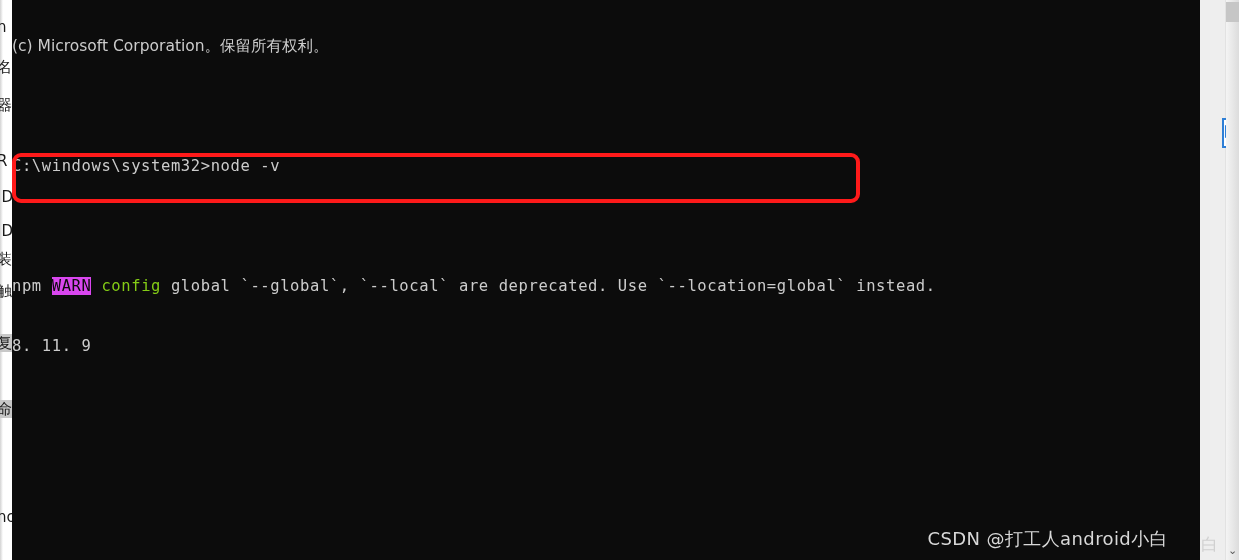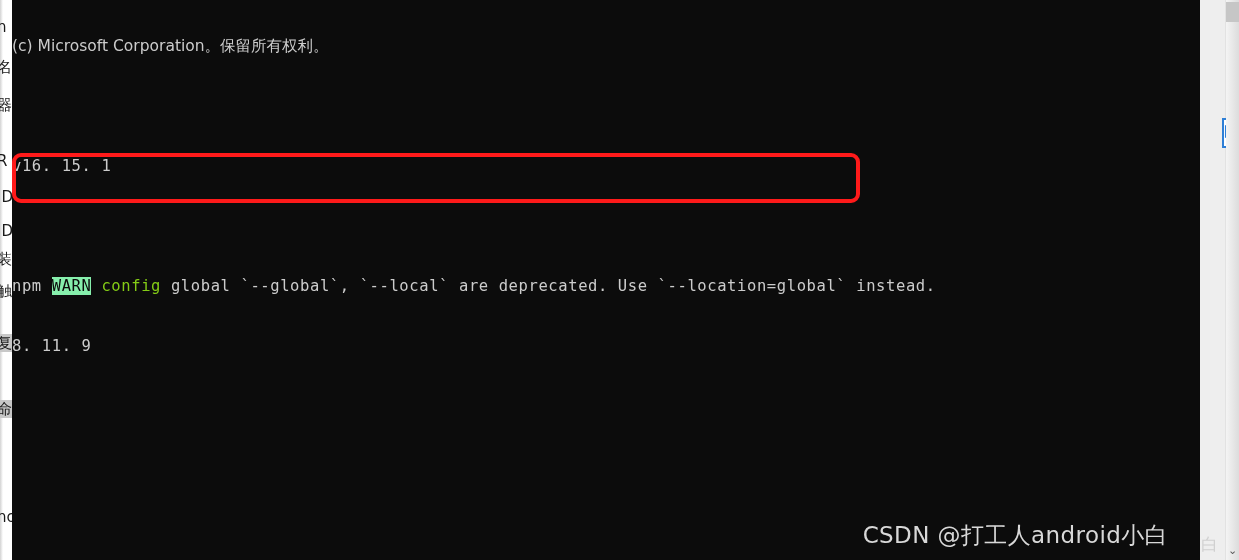--- a/index.html
+++ b/index.html
@@ -67,21 +67,21 @@
     letter-spacing: 0.6px;
     color: #cccccc;
     white-space: pre;
   }
   #console-text .line { height: 20px; }
   #console-text .cjk {
     font-family: "DejaVu Sans", sans-serif;
     letter-spacing: 0;
   }
   .tok-warn {
-    background: #86efac;
+    background: #d946ef;
     color: #0c0c0c;
   }
   .tok-magenta { color: #84cc16; }
 
   
   #red-box {
     position: absolute;
     left: 12px; top: 153px;
     width: 848px;
     height: 50px;
@@ -90,21 +90,21 @@
     box-sizing: border-box;
     pointer-events: none;
   }
 
   
   #watermark {
     position: absolute;
     right: 48px;
     bottom: 9px;
     font-family: "DejaVu Sans", sans-serif;
-    font-size: 23px;
+    font-size: 18px;
     color: #d8d8d8;
     white-space: nowrap;
     letter-spacing: 0.4px;
   }
 
   
   #bg-right {
     position: absolute;
     left: 1200px; top: 0;
     width: 39px; height: 560px;
@@ -180,21 +180,21 @@
     <div class="bg-row" style="top:282px">触</div>
     <div class="bg-row sel" style="top:334px">复</div>
     <div class="bg-row sel" style="top:400px">命</div>
     <div class="bg-row" style="top:508px">nc</div>
   </div>
 
   <div id="console">
     <div id="console-text">
       <div class="line"><span class="cjk">(c) Microsoft Corporation。保留所有权利。</span></div>
       <div class="line"><span></span></div>
-      <div class="line"><span>v16. 15. 1</span></div>
+      <div class="line"><span>C:\windows\system32&gt;node -v</span></div>
       <div class="line"><span></span></div>
       <div class="line"><span>npm </span><span class="tok-warn">WARN</span><span> </span><span class="tok-magenta">config</span><span> global `--global`, `--local` are deprecated. Use `--location=global` instead.</span></div>
       <div class="line"><span>8. 11. 9</span></div>
     </div>
 
     <div id="watermark">CSDN @打工人android小白</div>
   </div>
 
   <div id="red-box"></div>
 

